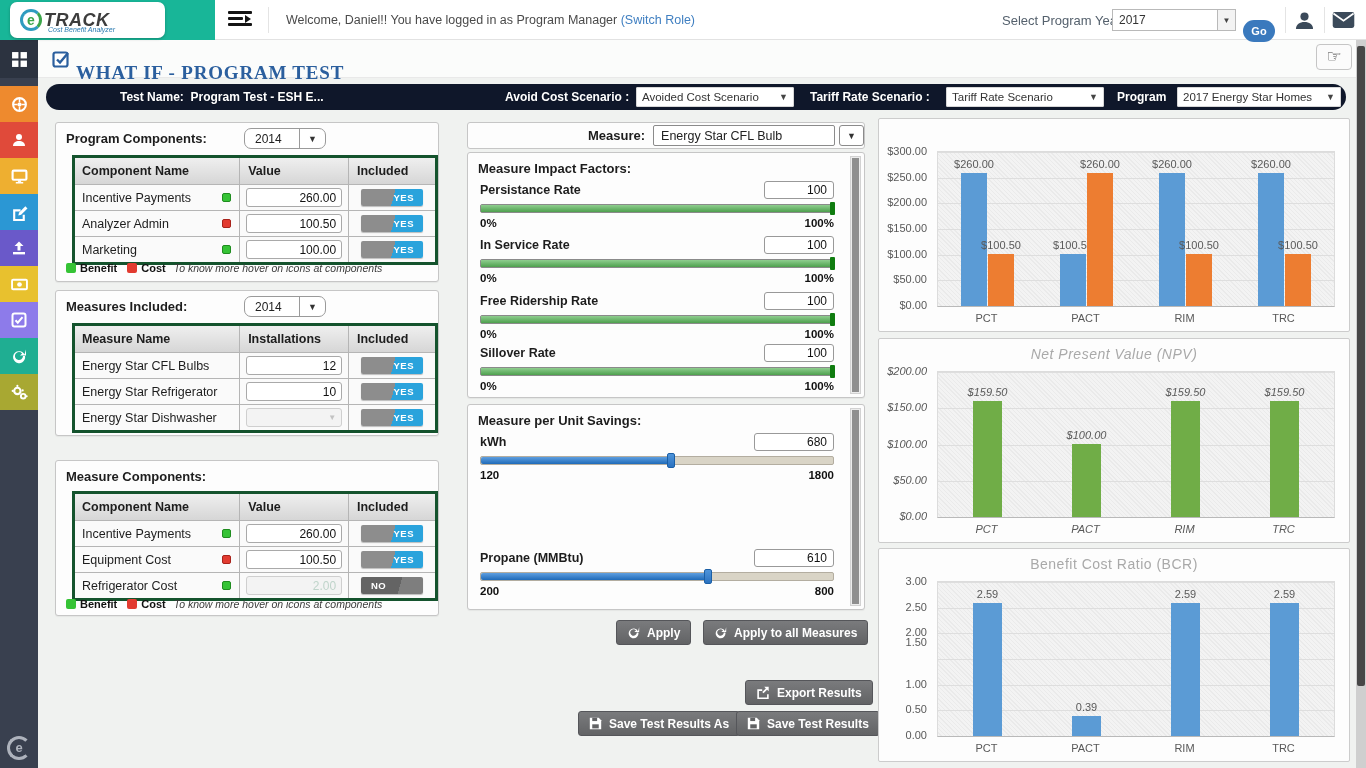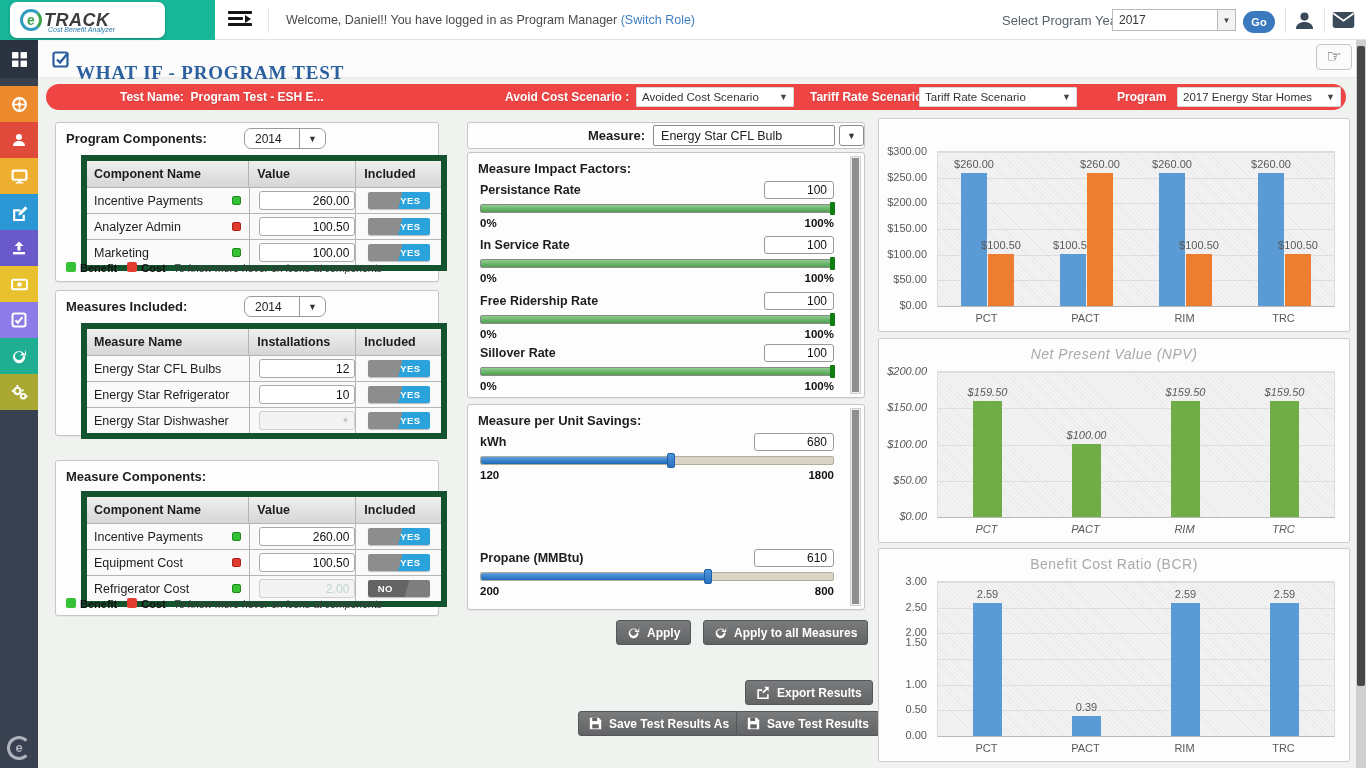--- a/index.html
+++ b/index.html
@@ -18,68 +18,68 @@
   .burger i.b1{width:24px} .burger i.b2{width:15px; position:relative;}
   .burger i.b2::after{content:""; position:absolute; right:-8px; top:-2px; border-left:6px solid #141414; border-top:4px solid transparent; border-bottom:4px solid transparent;}
   .burger i.b3{width:24px}
   .hdr-vdiv { position:absolute; top:7px; width:1px; height:26px; background:#e4e4e4; }
   .welcome { position:absolute; left:286px; top:13px; font-size:12.5px; color:#4a4a4a; }
   .welcome .link { color:#3f7fc1; cursor:pointer; }
   .year-label { position:absolute; left:1002px; top:13px; font-size:13px; color:#55616d; }
   .hdr-select { position:absolute; left:1112px; top:9px; width:124px; height:22px; background:#fff; border:1px solid #b9b9b9; display:flex; align-items:center; font-size:12px; color:#333; cursor:pointer; }
   .hdr-select .txt { padding-left:6px; }
   .hdr-select .arrbox { margin-left:auto; width:18px; height:100%; border-left:1px solid #b9b9b9; background:#f3f3f3; display:flex; align-items:center; justify-content:center; font-size:8px; color:#444; }
-  .go-btn { position:absolute; left:1243px; top:11px; width:32px; height:22px; background:#3a79bd; color:#fff; font-size:11px; font-weight:bold; border:none; border-radius:11px; cursor:pointer; }
+  .go-btn { position:absolute; left:1243px; top:20px; width:32px; height:22px; background:#3a79bd; color:#fff; font-size:11px; font-weight:bold; border:none; border-radius:11px; cursor:pointer; }
   .hdr-icon { position:absolute; top:9px; cursor:pointer; }
 
   
   .side { position:absolute; left:0; top:40px; width:38px; height:728px; background:#39404f; z-index:4; }
   .side-item { width:38px; height:36px; display:flex; align-items:center; justify-content:center; cursor:pointer; }
   .side-item.first { height:38px; background:#2c3340; margin-bottom:8px; }
   .side-logo { position:absolute; bottom:8px; left:7px; width:24px; height:24px; border:3px solid #aeb3bd; border-right-color:transparent; border-radius:50%; color:#aeb3bd; font-weight:bold; font-size:13px; line-height:18px; text-align:center; }
 
   
   .main-bg { position:absolute; left:38px; top:40px; width:1318px; height:728px; background:#f0f2f0; }
   .title-strip { position:absolute; left:38px; top:40px; width:1318px; height:38px; background:#fbfcfb; border-bottom:1px solid #e9e9e9; }
   .page-title { position:absolute; left:76px; top:48px; font-family:"Liberation Serif",serif; font-size:19px; font-weight:bold; color:#2b5f9e; letter-spacing:.8px;margin-top:14px; }
   .title-check { position:absolute; left:52px; top:50px; }
   .hand-btn { position:absolute; left:1316px; top:44px; width:36px; height:26px; background:#fbfbfb; border:1px solid #c5c5c5; border-radius:4px; text-align:center; font-size:17px; line-height:24px; color:#3c3c3c; cursor:pointer; }
   .page-scroll { position:absolute; right:0; top:40px; width:10px; height:728px; background:#cfcfcf; }
   .page-scroll .thumb { position:absolute; left:1px; right:1px; top:6px; height:640px; background:#474747; border-radius:2px; }
 
   
-  .greenbar { position:absolute; left:46px; top:84px; width:1300px; height:26px; background:#ef4444; border-radius:13px; color:#fff; font-size:12px; font-weight:bold; }
+  .greenbar { position:absolute; left:46px; top:84px; width:1300px; height:26px; background:#0f172a; border-radius:13px; color:#fff; font-size:12px; font-weight:bold; }
   .gb-label { position:absolute; top:0; line-height:26px; white-space:nowrap; text-shadow:0 1px 1px rgba(0,0,0,.15); }
   .gb-select { position:absolute; top:3px; height:20px; background:#fff; border-radius:2px; color:#333; font-weight:normal; font-size:11.5px; display:flex; align-items:center; padding:0 6px; cursor:pointer; box-shadow:inset 0 0 0 1px #d7d7d7; }
   .gb-select .arr { margin-left:auto; font-size:9px; color:#444; padding-left:6px; }
 
   
   .panel { position:absolute; background:#fdfdfd; border:1px solid #c6c6c6; border-radius:3px; box-shadow:0 1px 1px rgba(0,0,0,.05); }
   .p-title { position:absolute; left:10px; top:8px; font-size:13px; font-weight:bold; color:#1d1d1d; }
   .year-select { position:absolute; left:188px; top:5px; width:82px; height:21px; background:#fff; border:1px solid #9a9a9a; border-radius:7px; display:flex; align-items:center; font-size:12px; color:#222; cursor:pointer; overflow:hidden; }
   .year-select .txt { padding-left:10px; }
   .year-select .ys-arr { margin-left:auto; width:26px; height:100%; border-left:1px solid #9a9a9a; display:flex; align-items:center; justify-content:center; font-size:9px; color:#333; }
 
-  .tbl { position:absolute; left:25px; width:366px; border:6px solid #14532d; background:#fafafa; }
+  .tbl { position:absolute; left:16px; width:366px; border:3px solid #14532d; background:#fafafa; }
   .tr { display:flex; height:26px; border-top:1px solid #b5b5b5; align-items:center; }
   .tr.head { border-top:none; background:linear-gradient(#efefef,#d6d6d6); font-weight:bold; font-size:12.5px; color:#1d1d1d; }
   .td { height:100%; display:flex; align-items:center; }
   .td-name { width:167px; padding-left:7px; border-right:1px solid #b5b5b5; font-size:12.5px; color:#1d1d1d; }
-  .td-val { width:110px; border-right:1px solid #b5b5b5; justify-content:flex-end; }
+  .td-val { width:110px; border-right:1px solid #b5b5b5; justify-content:center; }
   .td-inc { width:87px; justify-content:center; }
   .sq { width:9px; height:9px; border-radius:2px; margin-left:auto; margin-right:8px; }
   .sq[data-type="benefit"] { background:#35c335; border:1px solid #1f8c1f; }
   .sq[data-type="cost"] { background:#e23b30; border:1px solid #a8231b; }
   .cell-input { width:96px; height:19px; border:1px solid #a9a9a9; border-radius:3px; text-align:right; font-size:12px; color:#111; padding:0 5px; background:#fff; font-family:"Liberation Sans",sans-serif; }
   .cell-input.disabled { background:#f3f3f3; border-color:#cfcfcf; color:#bfd4ca; }
   .dd-box { width:96px; height:19px; border:1px solid #cfcfcf; border-radius:3px; background:#f3f3f3; display:flex; align-items:center; justify-content:flex-end; padding-right:5px; font-size:8px; color:#c2c2c2; }
   .toggle { width:62px; height:17px; border-radius:2px; position:relative; cursor:pointer; box-shadow:0 1px 1px rgba(0,0,0,.25); font-size:9.5px; font-weight:bold; color:#fff; letter-spacing:.5px; }
   .toggle[data-state="YES"] { background:linear-gradient(105deg,#8d8d8d 52%,#2aa3dc 52%); text-align:right; padding-right:9px; line-height:17px; }
   .toggle[data-state="NO"]  { background:linear-gradient(105deg,#646464 62%,#7e7e7e 62%); text-align:left; padding-left:10px; line-height:17px; }
-  .legend { position:absolute; left:10px; display:flex; align-items:flex-start; font-size:11px; color:#111; font-weight:bold; }
+  .legend { position:absolute; left:10px; display:flex; align-items:center; font-size:11px; color:#111; font-weight:bold; }
   .legend .lsq { width:10px; height:10px; border-radius:2px; margin-right:4px; }
   .legend .lsq.g { background:#35c335; } .legend .lsq.r { background:#e23b30; margin-left:10px; }
   .legend .note { font-style:italic; font-weight:normal; color:#3c3c3c; font-size:10.5px; margin-left:8px; }
 
   
   .measure-row { position:absolute; left:467px; top:122px; width:398px; height:27px; background:#fdfdfd; border:1px solid #c6c6c6; border-radius:3px; display:flex; align-items:center; }
   .m-label { margin-left:120px; font-size:13px; font-weight:bold; color:#1d1d1d; }
   .m-select { margin-left:8px; width:188px; height:21px; background:#fff; border:1px solid #8b8b8b; border-radius:2px; font-size:12.5px; color:#222; display:flex; align-items:center; padding-left:7px; cursor:pointer; }
   .m-arr { margin-left:4px; width:26px; height:21px; border:1px solid #8b8b8b; border-radius:3px; background:#fff; display:flex; align-items:center; justify-content:center; font-size:9px; color:#333; cursor:pointer; }
 
@@ -251,21 +251,21 @@
     <span class="gb-label" style="left:74px;">
       <span>Test Name:</span>&nbsp;
       <span>Program Test - ESH E...</span>
     </span>
     <span class="gb-label" style="left:459px;">Avoid Cost Scenario :</span>
     <div class="gb-select" style="left:590px; width:158px;">
       <span>Avoided Cost Scenario</span>
       <span class="arr">▼</span>
     </div>
     <span class="gb-label" style="left:764px;">Tariff Rate Scenario :</span>
-    <div class="gb-select" style="left:873px; width:158px;">
+    <div class="gb-select" style="left:900px; width:158px;">
       <span>Tariff Rate Scenario</span>
       <span class="arr">▼</span>
     </div>
     <span class="gb-label" style="left:1071px;">Program</span>
     <div class="gb-select" style="left:1131px; width:164px;">
       <span>2017 Energy Star Homes</span>
       <span class="arr">▼</span>
     </div>
   </div>
 

